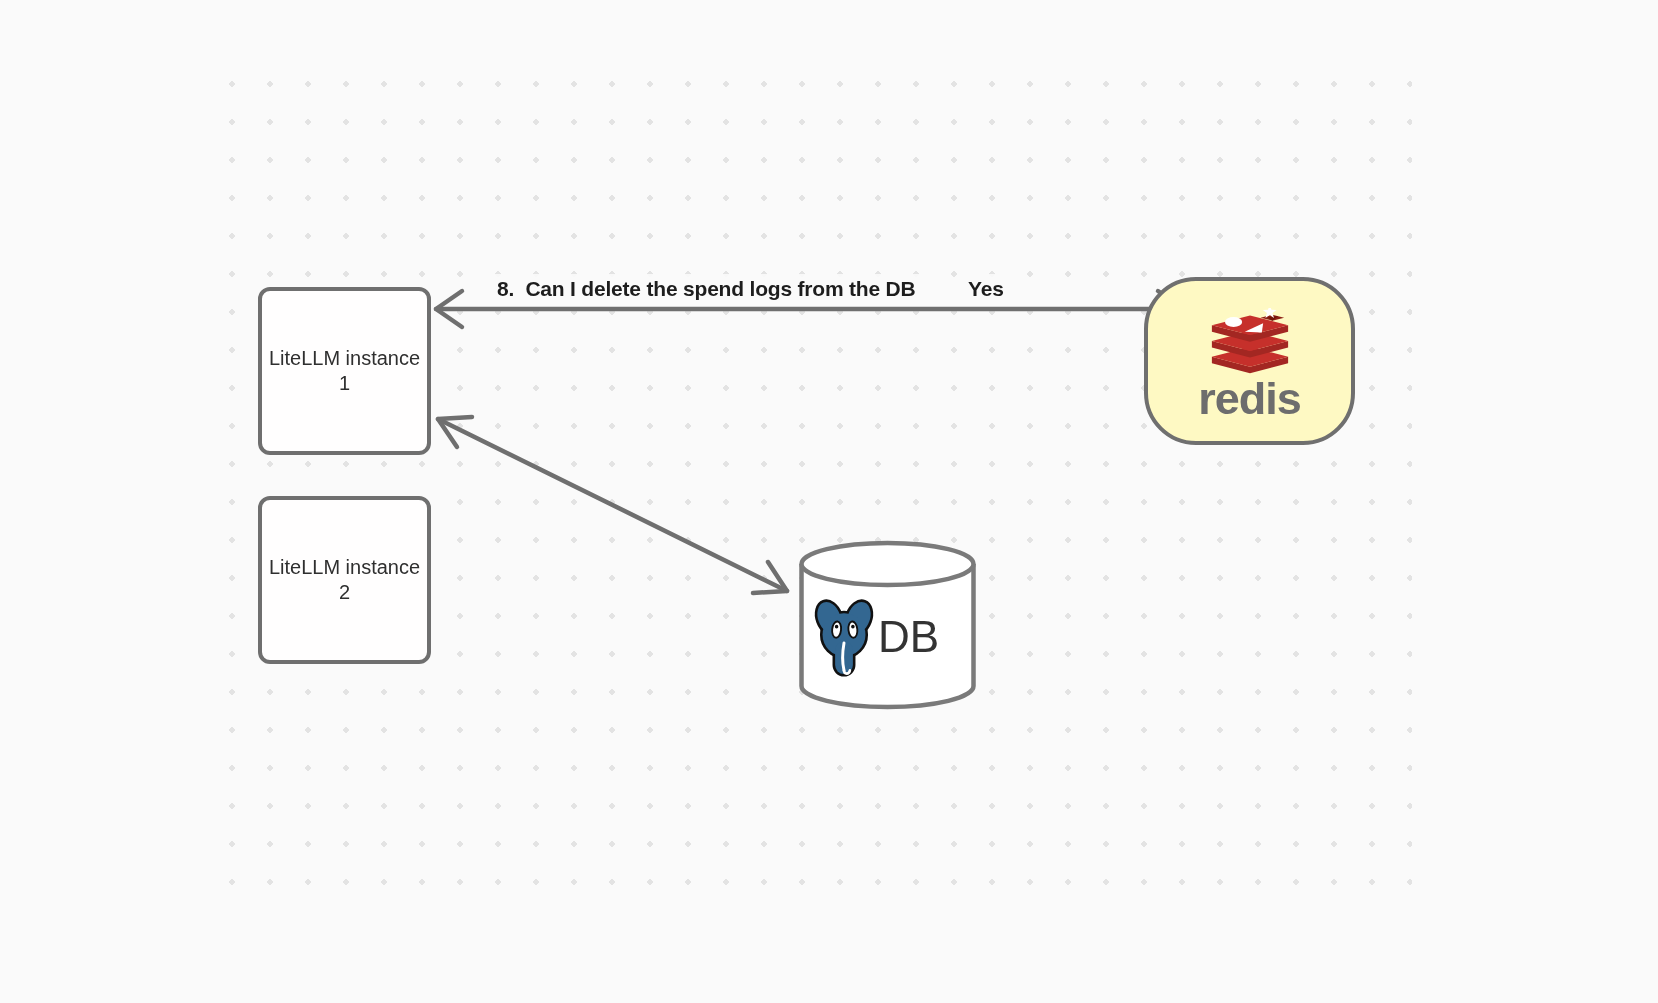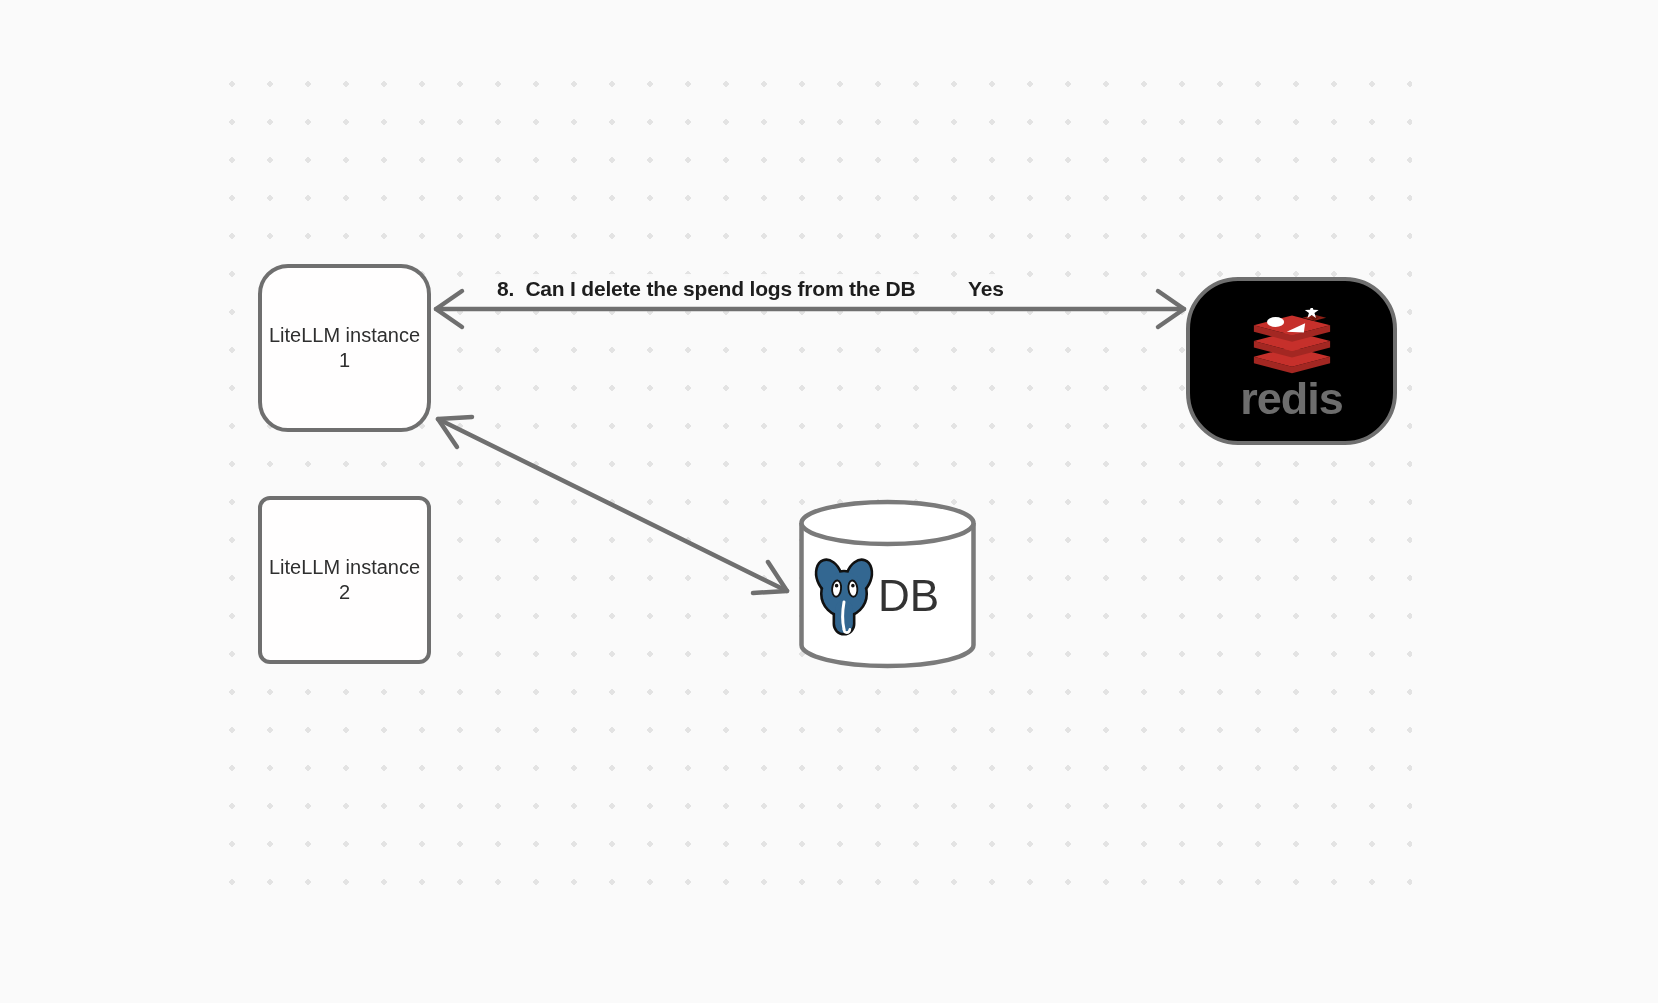--- a/index.html
+++ b/index.html
@@ -19,34 +19,34 @@
   .overlay{position:absolute;left:0;top:0;width:1658px;height:1003px;pointer-events:none;}
   .node-box{
     position:absolute;width:173px;height:168px;
     background:#fffefe;border:4px solid #6f6f6f;border-radius:12px;
     display:flex;align-items:center;justify-content:center;
     box-sizing:border-box;
   }
   .node-box .label{
     font-size:20px;color:#2f2f2f;text-align:center;line-height:1.25;
   }
-  .box1{left:258px;top:264px;border-radius:30px;}
+  .box1{left:258px;top:287px;}
   .box2{left:258px;top:496px;}
   .box3{left:258px;top:757px;}
   .redis-node{
-    position:absolute;left:1186px;top:277px;width:211px;height:168px;
-    background:#000000;border:4px solid #6f6f6f;border-radius:52px;
+    position:absolute;left:1144px;top:277px;width:211px;height:168px;
+    background:#fef9c3;border:4px solid #6f6f6f;border-radius:52px;
     display:flex;flex-direction:column;align-items:center;justify-content:center;
     box-sizing:border-box;padding-top:6px;
   }
   .redis-word{
     font-size:45px;font-weight:700;color:#6d6d6d;letter-spacing:-1px;
     line-height:1;margin-top:-2px;
   }
-  .db-node{position:absolute;left:799px;top:498px;width:209px;height:176px;}
+  .db-node{position:absolute;left:799px;top:539px;width:209px;height:176px;}
   .db-content{
     position:absolute;left:8px;top:54px;width:162px;
     display:flex;align-items:center;
   }
   .db-label{font-size:44px;color:#333333;margin-left:-3px;line-height:1;}
   .arrow-label{
     position:absolute;font-size:21px;font-weight:700;color:#1d1d1d;
     white-space:pre;letter-spacing:-0.2px;
     background:rgba(250,250,250,0.9);padding:1px 8px;line-height:1.3;
   }

